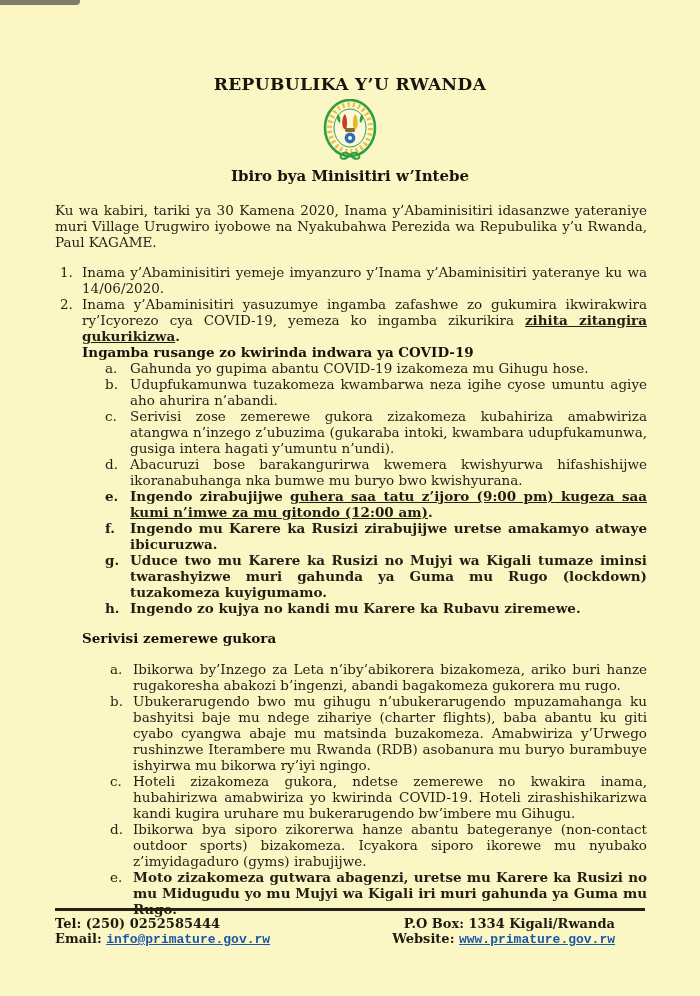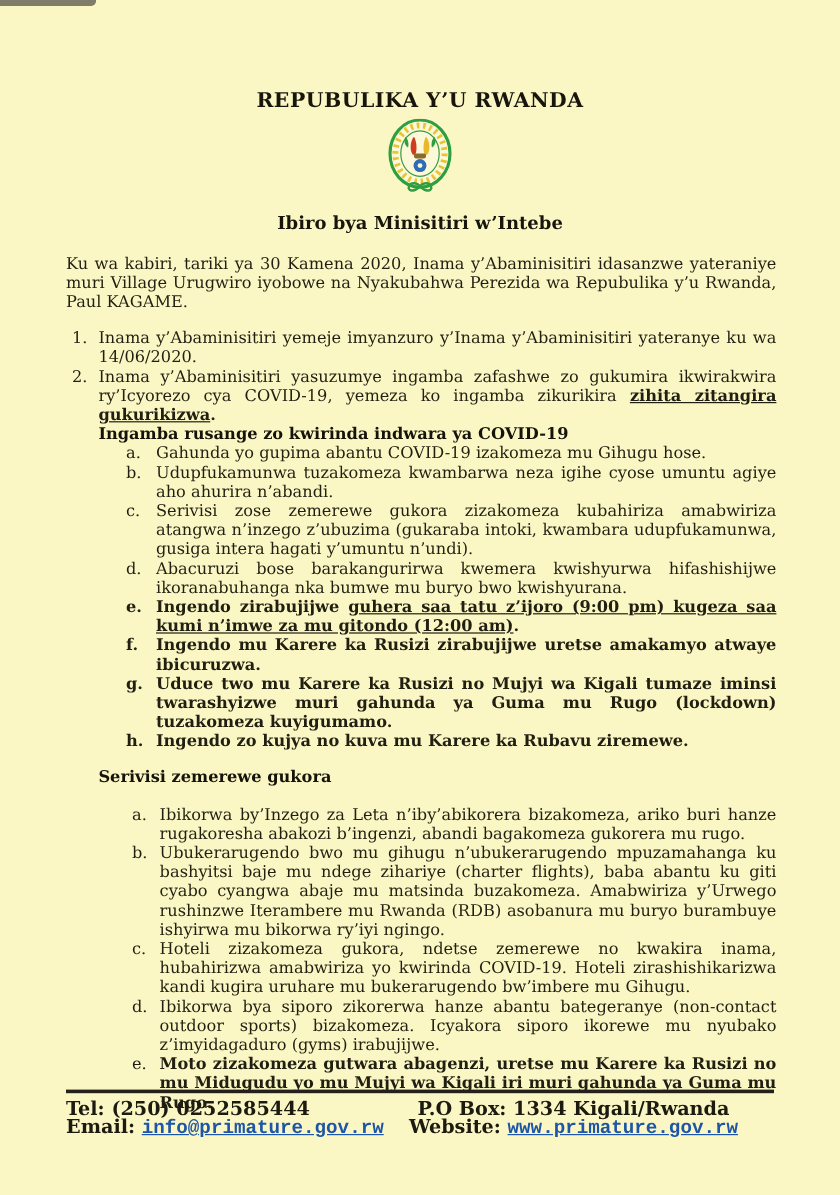--- a/index.html
+++ b/index.html
@@ -15,21 +15,21 @@
     position:absolute;top:0;left:0;width:80px;height:5px;
     background:#55534a;opacity:.75;border-radius:0 0 4px 0;
   }
   .letterhead{ text-align:center; padding-top:74px; }
   .republic{
     font-size:17px;font-weight:bold;letter-spacing:.4px;
     color:#17150c;
   }
   .emblem-wrap{ margin:5px auto 2px auto; width:56px; height:64px; }
   .office{
-    font-size:15px;font-weight:bold;color:#17150c;margin-top:14px;
+    font-size:15px;font-weight:bold;color:#17150c;margin-top:4px;
   }
   .content{ margin:0 53px; font-size:13.5px; line-height:16px; }
   .doc-title{
     margin-top:35px;
     font-size:14.3px;font-weight:bold;color:#15130a;
     letter-spacing:.2px;
   }
   .intro{
     margin-top:17px;
     text-align:justify;
@@ -50,25 +50,25 @@
   .letlist1 .mk{ flex:0 0 27px; padding-left:2px; box-sizing:border-box; }
   .letlist2{ margin-left:57px; margin-top:15px; }
   .letlist2 .mk{ flex:0 0 23px; box-sizing:border-box; }
   .bold{ font-weight:bold; }
   .ul{ text-decoration:underline; }
   .sec2-gap{ margin-top:14px; }
   .footer{
     position:absolute; left:55px; right:55px; top:908px;
     border-top:3px solid #23211a;
     padding-top:5px;
-    font-size:16px; font-weight:bold; line-height:15px;
+    font-size:13px; font-weight:bold; line-height:15px;
     display:flex; justify-content:space-between;
     color:#1d1b10;
   }
-  .footer .col-right{ text-align:center; padding-right:30px; }
+  .footer .col-right{ text-align:right; padding-right:30px; }
   a.doc-link{ color:#1d55a8; text-decoration:underline; cursor:pointer;font-family:Liberation Mono, monospace; }
 </style>
 </head>
 <body>
 
 <div class="scan-smudge"></div>
 
 <div>
 
   <div class="letterhead">
@@ -134,21 +134,21 @@
       <div class="li bold">
         <span class="mk">f.</span>
         <span class="tx">Ingendo  mu Karere ka Rusizi zirabujijwe uretse amakamyo atwaye ibicuruzwa.</span>
       </div>
       <div class="li bold">
         <span class="mk">g.</span>
         <span class="tx">Uduce two mu Karere ka Rusizi no Mujyi wa Kigali tumaze iminsi twarashyizwe muri  gahunda ya Guma mu Rugo (lockdown) tuzakomeza kuyigumamo.</span>
       </div>
       <div class="li bold">
         <span class="mk">h.</span>
-        <span class="tx">Ingendo zo kujya no kuva mu Karere ka Rubavu ziremewe.</span>
+        <span class="tx">Ingendo zo kujya no kandi mu Karere ka Rubavu ziremewe.</span>
       </div>
     </div>
 
     <div class="sec-heading sec2-gap">Serivisi zemerewe gukora</div>
 
     <div class="letlist2">
       <div class="li">
         <span class="mk">a.</span>
         <span class="tx">Ibikorwa by’Inzego za Leta n’iby’abikorera bizakomeza, ariko buri hanze rugakoresha abakozi b’ingenzi, abandi bagakomeza gukorera mu rugo.</span>
       </div>

